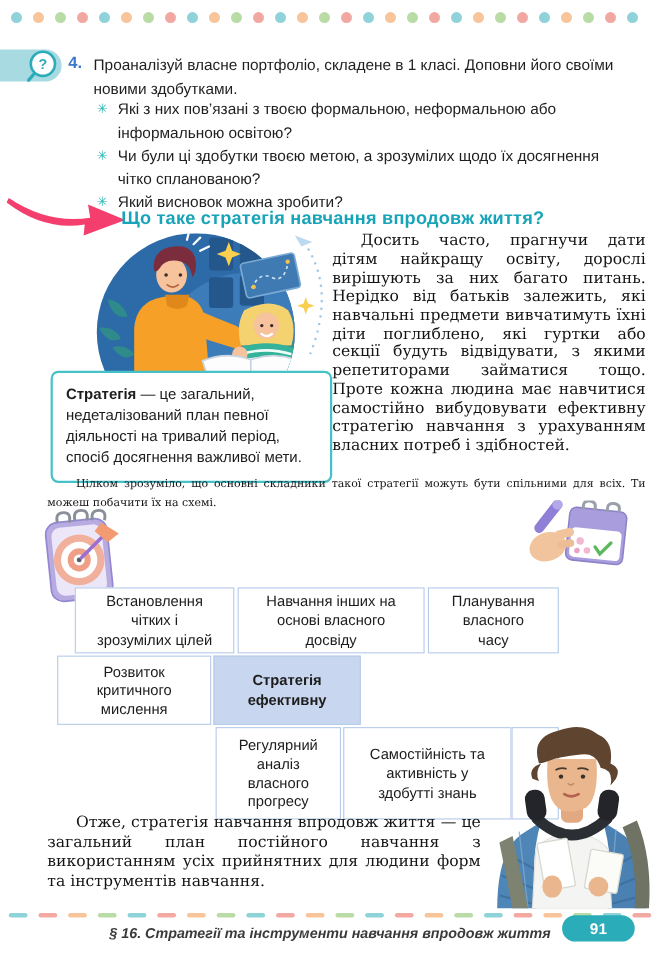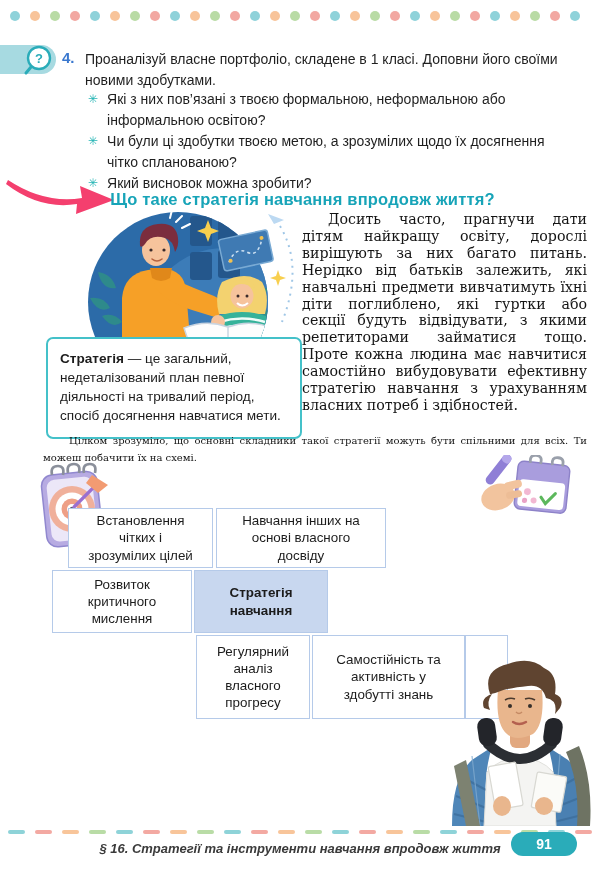--- a/index.html
+++ b/index.html
@@ -30,21 +30,21 @@
   .defbox b{font-weight:bold;}
   .serif{font-family:"DejaVu Serif","Liberation Serif",serif;color:#141414;text-align:justify;}
   .para1{position:absolute;left:302px;top:211px;width:285px;font-size:14.2px;line-height:16.9px;}
   .para1 .ind, .para-ind{display:inline-block;width:26px;}
   .para2{position:absolute;left:43px;top:432px;width:544px;font-size:10px;line-height:17.2px;}
   .para3{position:absolute;left:43px;top:740px;width:394px;font-size:14.2px;line-height:17.6px;}
   
   .scheme{position:absolute;left:0;top:455px;width:600px;height:280px;}
   .cell{position:absolute;box-sizing:border-box;background:#fff;border:1px solid #b5cae9;
         display:flex;align-items:center;justify-content:center;text-align:center;
-        font-size:13.4px;line-height:1.28;color:#1c1c1c;padding:3px 18px;}
+        font-size:13.4px;line-height:1.28;color:#1c1c1c;padding:3px 18px;margin-top:26px;}
   .cell.hl{background:#c8d7ef;font-weight:bold;}
   .r1{top:53px;height:60px;} .r2{top:115px;height:63px;} .r3{top:180px;height:84px;}
   .ill-target{position:absolute;left:34px;top:6px;}
   .ill-cal{position:absolute;left:474px;top:0px;}
   .boy{position:absolute;left:442px;top:660px;}
   
   .dashes{position:absolute;left:8px;top:830px;display:flex;gap:10px;}
   .dash{width:17px;height:4px;border-radius:2px;flex:0 0 auto;}
   .footer-title{position:absolute;left:60px;top:841px;width:480px;text-align:center;
                 font-size:13px;font-style:italic;font-weight:bold;color:#3a3a3a;}
@@ -168,21 +168,21 @@
         <circle cx="43" cy="7" r="2" fill="#f2c14e"></circle>
     </g>
     <path d="M136,8 l3,8 l8,3 l-8,3 l-3,8 l-3,-8 l-8,-3 l8,-3 z" fill="#f8cf4e"></path>
     <path d="M206,58 l2,6 l6,2 l-6,2 l-2,6 l-2,-6 l-6,-2 l6,-2 z" fill="#f8cf4e"></path>
     <path d="M196,2 l16,6 l-10,4 z" fill="#bcd9f2"></path>
     <path d="M208,14 q24,40 2,96" stroke="#9fc6e6" stroke-width="2" stroke-dasharray="2,5" fill="none"></path>
     <path d="M104,10 l6,-6 M110,16 l8,-4 M98,6 l2,-8" stroke="#fff" stroke-width="2" stroke-linecap="round"></path>
   </svg>
 
   <div class="defbox">
-    <b>Стратегія</b><span> — це загальний, недеталізований план певної діяльності на тривалий період, спосіб досягнення навчатися мети.</span>
+    <b>Стратегія</b><span> — це загальний, недеталізований план певної діяльності на тривалий період, спосіб досягнення важливої мети.</span>
   </div>
 
   <div class="para1 serif"><span class="ind"></span><span>Досить часто, прагнучи дати дітям найкращу освіту, дорослі вирішують за них багато питань. Нерідко від батьків залежить, які навчальні предмети вивчатимуть їхні діти поглиблено, які гуртки або секції будуть відвідувати, з якими репетиторами займатися тощо. Проте кожна людина має навчитися самостійно вибудовувати ефективну стратегію навчання з урахуванням власних потреб і здібностей.</span></div>
   <div class="para2 serif"><span class="para-ind"></span><span>Цілком зрозуміло, що основні складники такої стратегії можуть бути спільними для всіх. Ти можеш побачити їх на схемі.</span></div>
 
   <div class="scheme">
     <svg class="ill-target" width="78" height="90" viewBox="0 0 78 90">
       <g transform="rotate(-6 39 48)">
         <rect x="10" y="12" width="56" height="72" rx="11" fill="#b7abe2" stroke="#9188cf" stroke-width="1.5"></rect>
         <rect x="15" y="17" width="46" height="62" rx="8" fill="#ece7f8"></rect>
@@ -218,23 +218,24 @@
           <rect x="16" y="-4" width="9" height="36" rx="4.5" fill="#8f7fd6"></rect>
           <rect x="16" y="-4" width="9" height="9" rx="4" fill="#b4a7ea"></rect>
         </g>
       <ellipse cx="24" cy="42" rx="17" ry="13" fill="#f2c49e" transform="rotate(-18 24 42)"></ellipse>
       <rect x="30" y="26" width="18" height="8" rx="4" fill="#f2c49e" transform="rotate(-14 39 30)"></rect>
       <rect x="32" y="36" width="16" height="7" rx="3.5" fill="#edbd96" transform="rotate(-10 40 39)"></rect>
     </svg>
 
     <div class="cell r1" style="left:68px;width:145px;">Встановлення чітких і зрозумілих цілей</div>
     <div class="cell r1" style="left:216px;width:170px;">Навчання інших на основі власного досвіду</div>
+    <div class="cell r1" style="left:389px;width:119px;">Планування власного часу</div>
 
     <div class="cell r2" style="left:52px;width:140px;">Розвиток критичного мислення</div>
-    <div class="cell r2 hl" style="left:194px;width:134px;">Стратегія навчання</div>
+    <div class="cell r2 hl" style="left:194px;width:134px;">Стратегія ефективну</div>
 
     <div class="cell r3" style="left:196px;width:114px;">Регулярний аналіз власного прогресу</div>
     <div class="cell r3" style="left:312px;width:153px;">Самостійність та активність у здобутті знань</div>
     <div class="cell r3" style="left:465px;width:43px;"></div>
   </div>
 
   <svg class="boy" width="156" height="166" viewBox="0 0 156 166">
 
     <path d="M10,166 q0,-56 26,-70 l14,-9 q-10,30 -5,79 z" fill="#4f86b8"></path>
     <path d="M146,166 q0,-56 -26,-70 l-14,-9 q10,30 5,79 z" fill="#4a80b2"></path>
@@ -272,20 +273,21 @@
         <rect x="50" y="104" width="28" height="44" rx="2" fill="#ffffff" stroke="#d8d8d2" stroke-width="1.2"></rect>
       </g>
     <g transform="rotate(10 106 132)">
         <rect x="92" y="114" width="30" height="36" rx="2" fill="#fbfbf8" stroke="#d8d8d2" stroke-width="1.2"></rect>
       </g>
 
     <ellipse cx="60" cy="146" rx="9" ry="10" fill="#e9b68d"></ellipse>
     <ellipse cx="102" cy="146" rx="9" ry="9" fill="#e9b68d"></ellipse>
   </svg>
 
+  <div class="para3 serif"><span class="para-ind"></span><span>Отже, стратегія навчання впродовж життя — це загальний план постійного навчання з використанням усіх прийнятних для людини форм та інструментів навчання.</span></div>
 
   <div class="dashes">
       <span class="dash" style="background: rgb(142, 211, 216);"></span>
       <span class="dash" style="background: rgb(243, 169, 162);"></span>
       <span class="dash" style="background: rgb(248, 197, 154);"></span>
       <span class="dash" style="background: rgb(185, 220, 166);"></span>
       <span class="dash" style="background: rgb(142, 211, 216);"></span>
       <span class="dash" style="background: rgb(243, 169, 162);"></span>
       <span class="dash" style="background: rgb(248, 197, 154);"></span>
       <span class="dash" style="background: rgb(185, 220, 166);"></span>

